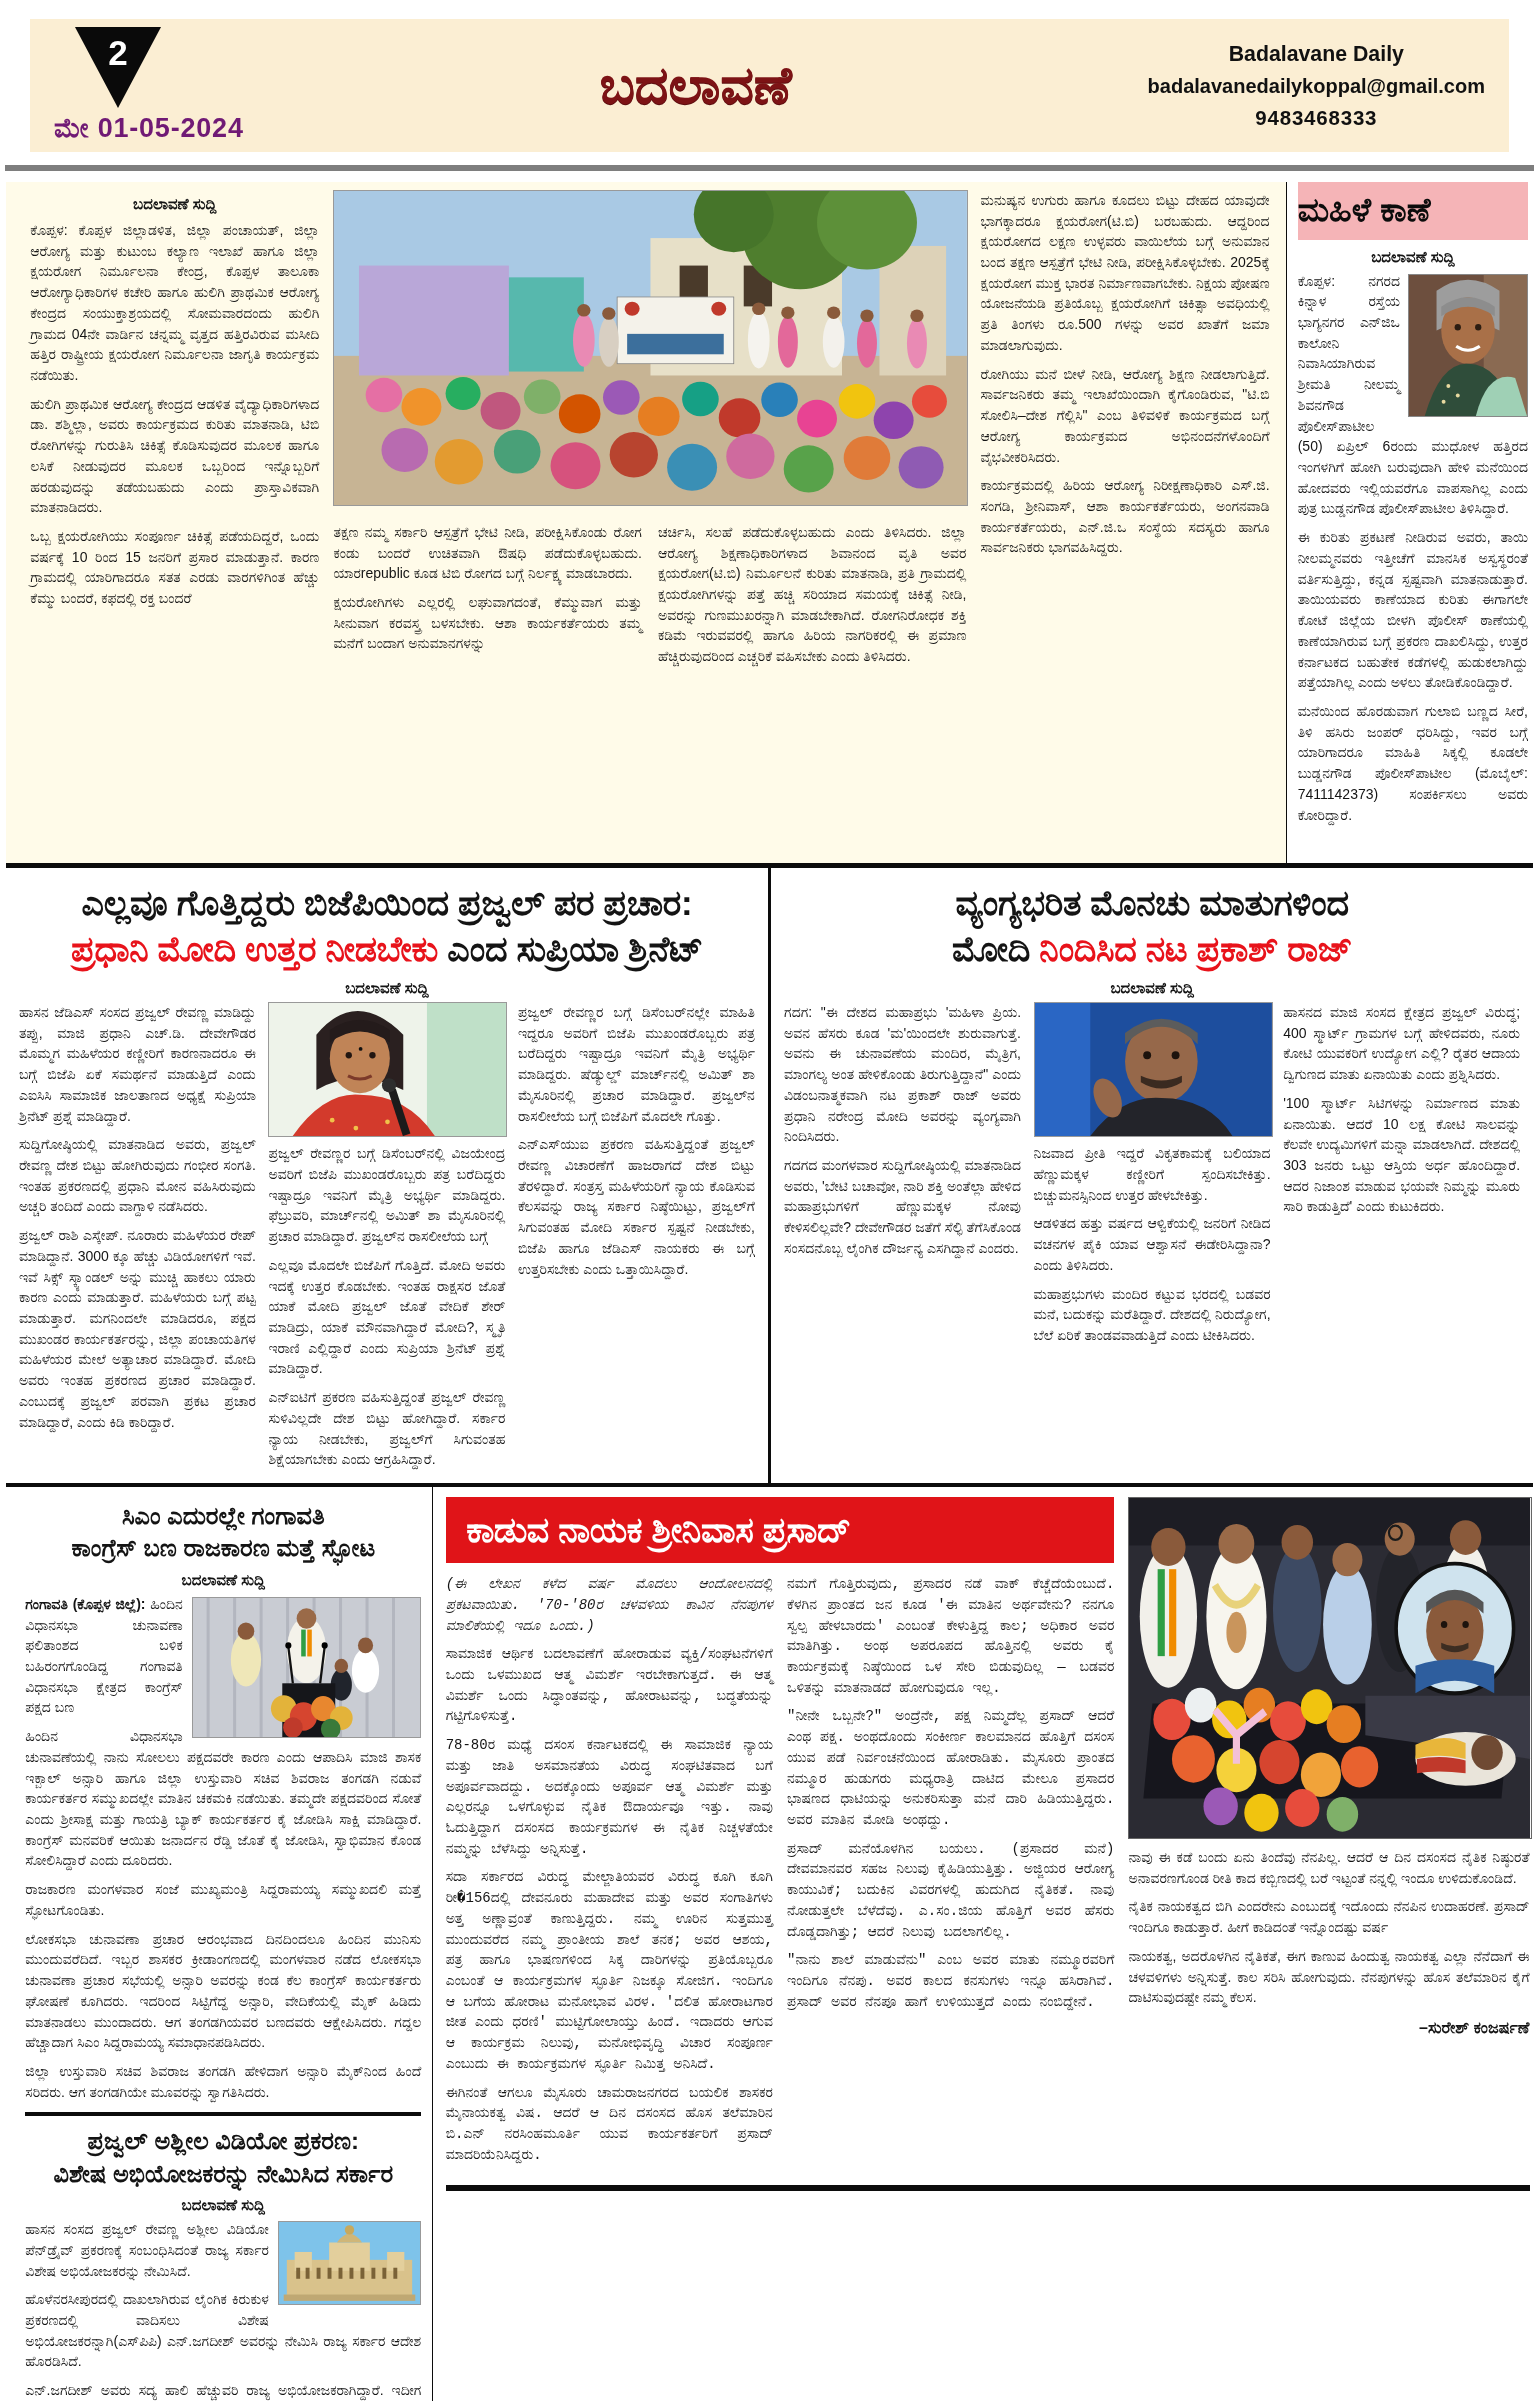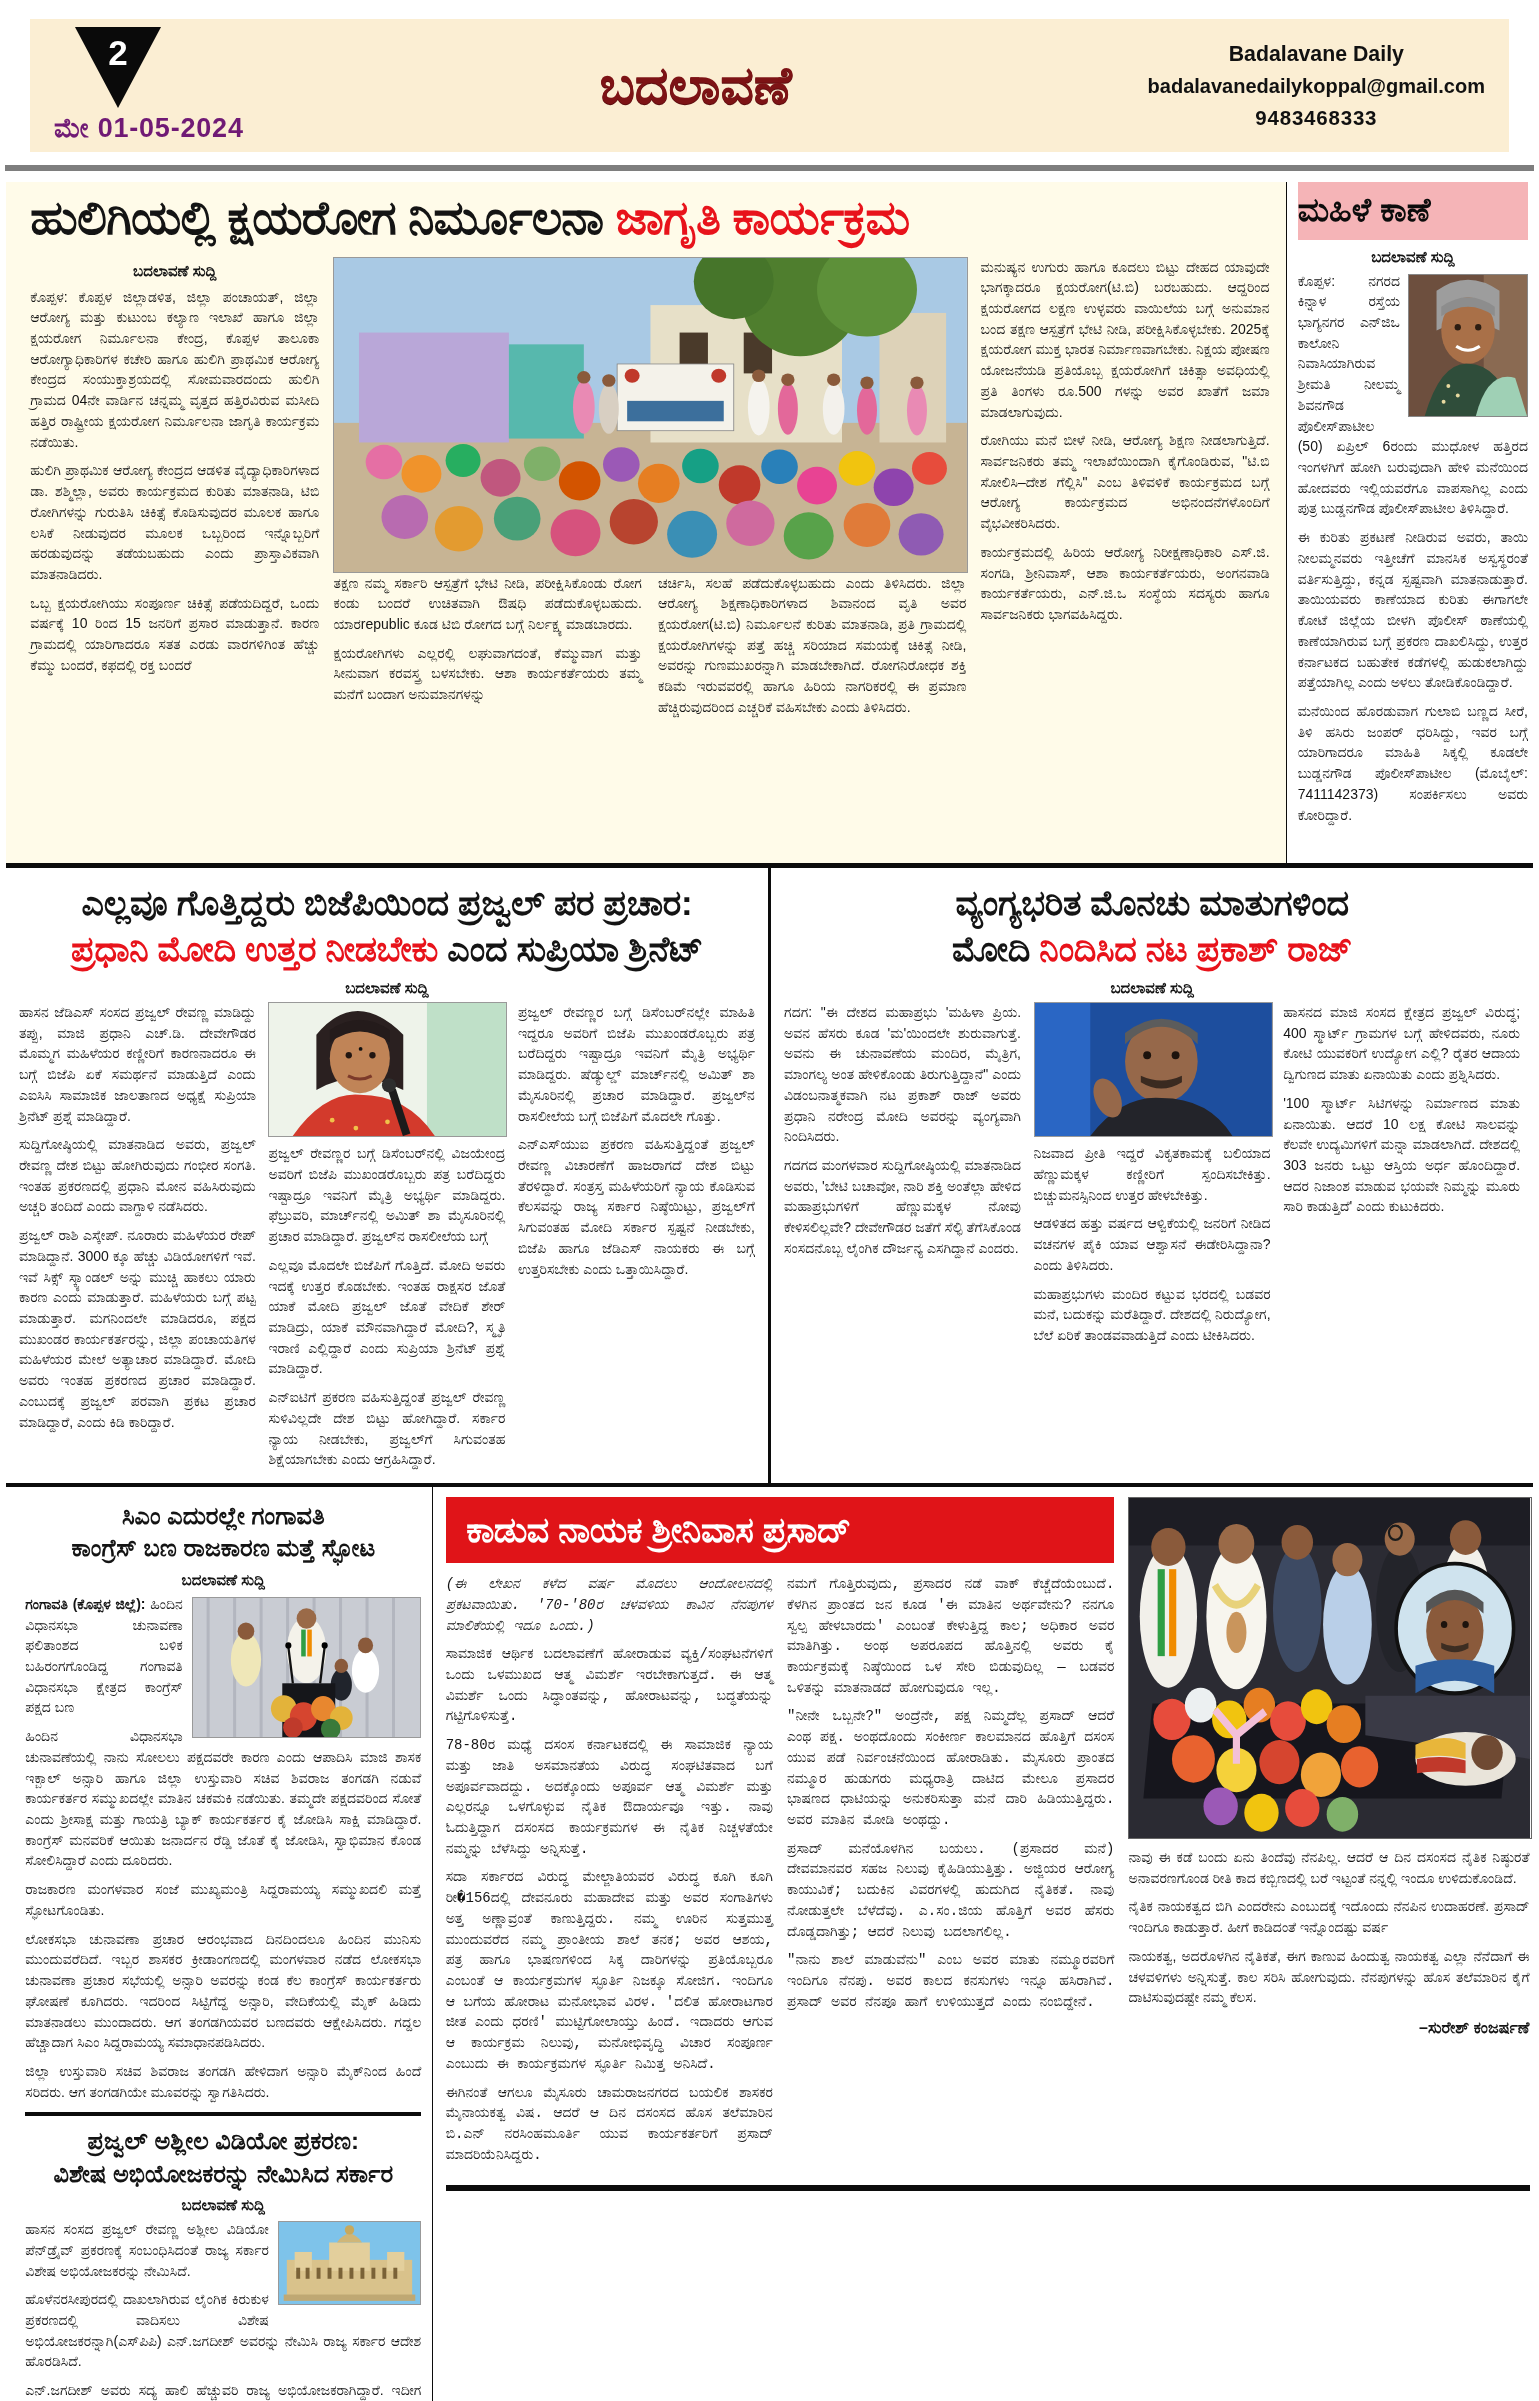--- a/index.html
+++ b/index.html
@@ -32,21 +32,21 @@
   .top-wrap{margin:0 6.3px;display:flex;}
   .top-main{flex:1 1 auto;background:#fffbe9;padding:8px 16px 6.3px 24px;box-sizing:border-box;min-height:681px;}
   .tb-head{font-size:47px;font-weight:bold;line-height:1.15;margin:1.6px 0 11px;letter-spacing:-0.8px;}
   .tb-head .red{color:#e8131b;}
   .tb-grid{display:flex;gap:14.2px;}
   .tb-c1{flex:0 0 289px;}
   .tb-mid{flex:1 1 auto;}
   .tb-c3{flex:0 0 289px;}
   .tb-photo{width:100%;height:314px;border:0.8px solid #999;overflow:hidden;}
   .tb-photo svg{display:block;width:100%;height:100%;}
-  .tb-midtxt{margin-top:0;column-count:2;column-gap:16px;}
+  .tb-midtxt{margin-top:16px;column-count:2;column-gap:16px;}
   .sidebar{flex:0 0 246px;background:#fff;padding:0 4.7px 0 11px;box-sizing:border-box;}
   .side-head{background:#f5b4b7;color:#0c0c0c;font-size:33px;font-weight:bold;text-align:left;padding:9.5px 0;margin:0 0 8px;}
   .side-photo{float:right;width:118px;height:141px;margin:3.2px 0 6.3px 8px;border:0.8px solid #888;overflow:hidden;}
   .side-photo svg{display:block;width:100%;height:100%;}
 
   
   .mid-wrap{margin:0 6.3px;display:flex;min-height:558px;}
   .mid-col{flex:1 1 50%;padding:9.5px 12.6px 4.7px;box-sizing:border-box;}
   .mid-head{font-size:35px;font-weight:bold;text-align:center;line-height:1.3;margin:3.2px 0 8px;letter-spacing:-0.4px;}
   .mid-head .red{color:#e8131b;}
@@ -91,21 +91,20 @@
     <div class="mh-right">
       <div class="r1">Badalavane Daily</div>
       <div class="r2">badalavanedailykoppal@gmail.com</div>
       <div class="r3">9483468333</div>
     </div>
   </div>
   <div class="gray-rule"></div>
 
   <div class="top-wrap">
     <div class="top-main">
-      <div class="tb-head"><span>ಹುಲಿಗಿಯಲ್ಲಿ ಕ್ಷಯರೋಗ ನಿರ್ಮೂಲನಾ </span><span class="red">ಜಾಗೃತಿ ಕಾರ್ಯಕ್ರಮ</span></div>
       <div class="tb-grid">
         <div class="tb-c1 body-txt">
           <div class="byline">ಬದಲಾವಣೆ ಸುದ್ದಿ</div>
           <p>ಕೊಪ್ಪಳ: ಕೊಪ್ಪಳ ಜಿಲ್ಲಾಡಳಿತ, ಜಿಲ್ಲಾ ಪಂಚಾಯತ್, ಜಿಲ್ಲಾ ಆರೋಗ್ಯ ಮತ್ತು ಕುಟುಂಬ ಕಲ್ಯಾಣ ಇಲಾಖೆ ಹಾಗೂ ಜಿಲ್ಲಾ ಕ್ಷಯರೋಗ ನಿರ್ಮೂಲನಾ ಕೇಂದ್ರ, ಕೊಪ್ಪಳ ತಾಲೂಕಾ ಆರೋಗ್ಯಾಧಿಕಾರಿಗಳ ಕಚೇರಿ ಹಾಗೂ ಹುಲಿಗಿ ಪ್ರಾಥಮಿಕ ಆರೋಗ್ಯ ಕೇಂದ್ರದ ಸಂಯುಕ್ತಾಶ್ರಯದಲ್ಲಿ ಸೋಮವಾರದಂದು ಹುಲಿಗಿ ಗ್ರಾಮದ 04ನೇ ವಾರ್ಡಿನ ಚನ್ನಮ್ಮ ವೃತ್ತದ ಹತ್ತಿರವಿರುವ ಮಸೀದಿ ಹತ್ತಿರ ರಾಷ್ಟ್ರೀಯ ಕ್ಷಯರೋಗ ನಿರ್ಮೂಲನಾ ಜಾಗೃತಿ ಕಾರ್ಯಕ್ರಮ ನಡೆಯಿತು.</p>
           <p>ಹುಲಿಗಿ ಪ್ರಾಥಮಿಕ ಆರೋಗ್ಯ ಕೇಂದ್ರದ ಆಡಳಿತ ವೈದ್ಯಾಧಿಕಾರಿಗಳಾದ ಡಾ. ಶಶ್ಮಿಲ್ಲಾ, ಅವರು ಕಾರ್ಯಕ್ರಮದ ಕುರಿತು ಮಾತನಾಡಿ, ಟಿಬಿ ರೋಗಿಗಳನ್ನು ಗುರುತಿಸಿ ಚಿಕಿತ್ಸೆ ಕೊಡಿಸುವುದರ ಮೂಲಕ ಹಾಗೂ ಲಸಿಕೆ ನೀಡುವುದರ ಮೂಲಕ ಒಬ್ಬರಿಂದ ಇನ್ನೊಬ್ಬರಿಗೆ ಹರಡುವುದನ್ನು ತಡೆಯಬಹುದು ಎಂದು ಪ್ರಾಸ್ತಾವಿಕವಾಗಿ ಮಾತನಾಡಿದರು.</p>
           <p>ಒಬ್ಬ ಕ್ಷಯರೋಗಿಯು ಸಂಪೂರ್ಣ ಚಿಕಿತ್ಸೆ ಪಡೆಯದಿದ್ದರೆ, ಒಂದು ವರ್ಷಕ್ಕೆ 10 ರಿಂದ 15 ಜನರಿಗೆ ಪ್ರಸಾರ ಮಾಡುತ್ತಾನೆ. ಕಾರಣ ಗ್ರಾಮದಲ್ಲಿ ಯಾರಿಗಾದರೂ ಸತತ ಎರಡು ವಾರಗಳಿಗಿಂತ ಹೆಚ್ಚು ಕೆಮ್ಮು ಬಂದರೆ, ಕಫದಲ್ಲಿ ರಕ್ತ ಬಂದರೆ</p>
         </div>
         <div class="tb-mid">
           <div class="tb-photo">
             <svg viewBox="0 0 760 400" preserveAspectRatio="none">

